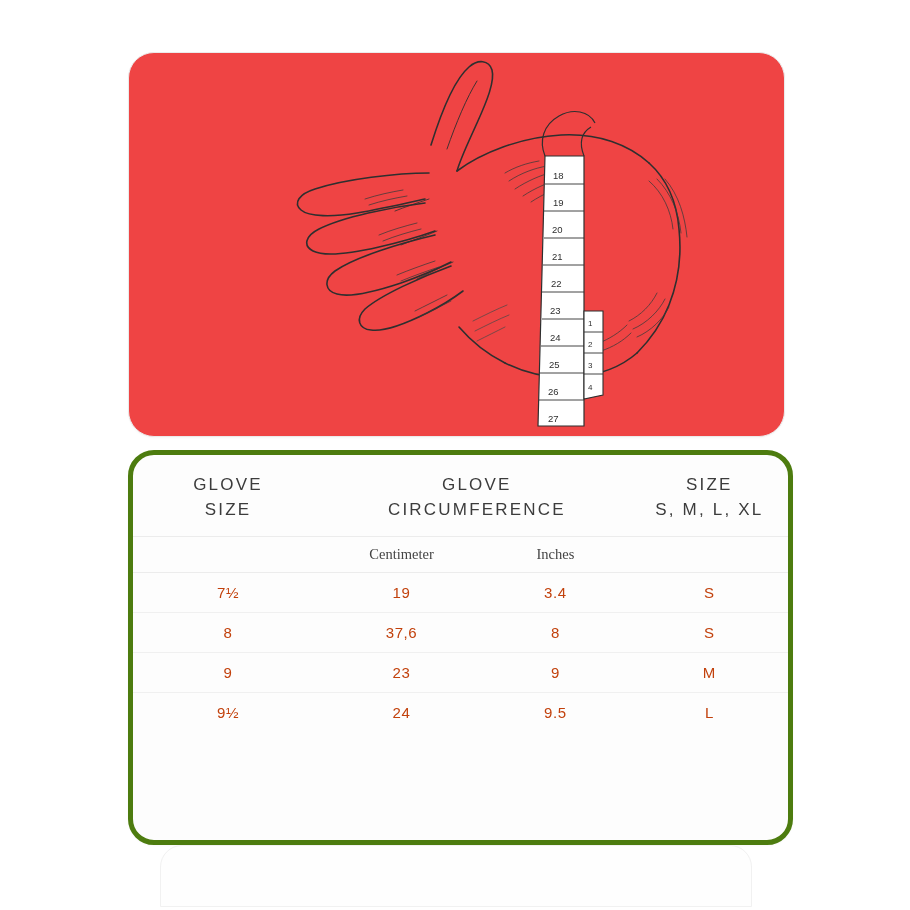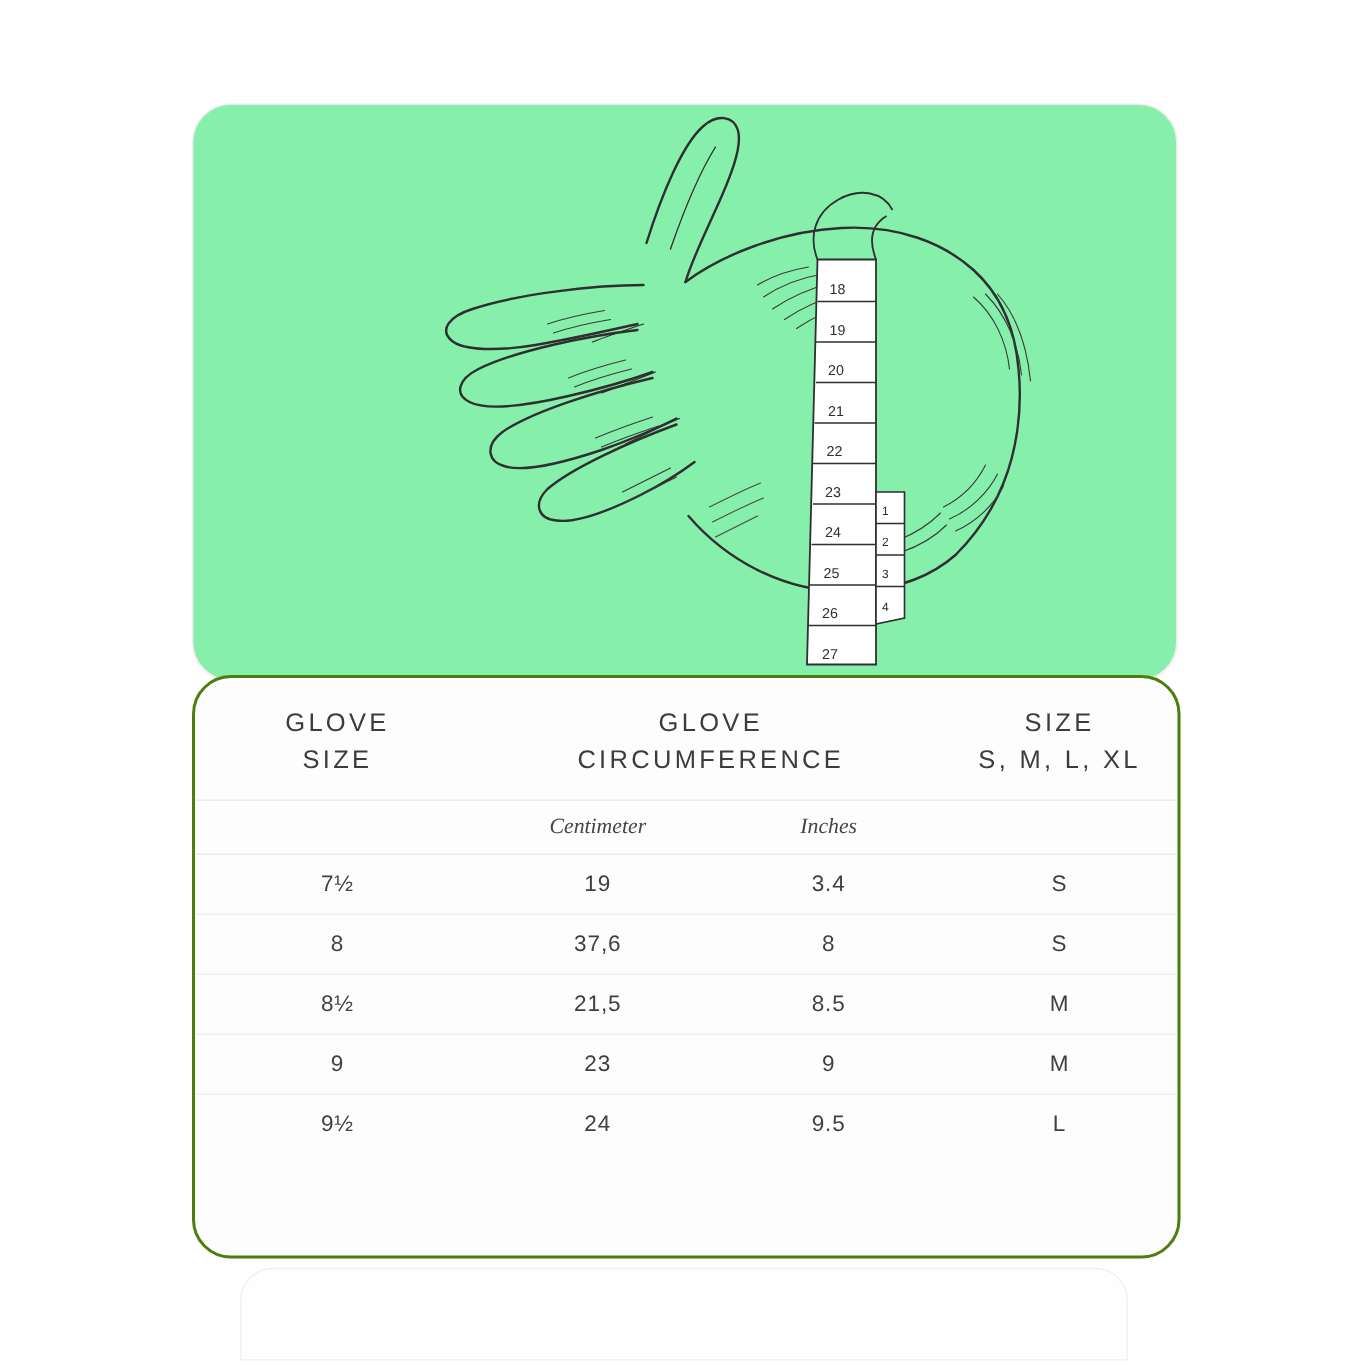--- a/index.html
+++ b/index.html
@@ -17,40 +17,40 @@
   .page {
     position: relative;
     width: 910px;
     height: 910px;
   }
 
   
   .illus-card {
     position: absolute;
     left: 128px;
-    top: 69px;
+    top: 52px;
     width: 655px;
     height: 383px;
-    background: #86efac;
+    background: #ef4444;
     border: 1px solid #ebebeb;
     border-radius: 26px;
     box-shadow: 0 1px 2px rgba(0,0,0,0.03);
     overflow: hidden;
   }
   .illus-card svg { display: block; }
 
   
   .table-card {
     position: absolute;
     left: 128px;
     top: 450px;
     width: 655px;
     height: 385px;
     background: #fdfdfd;
-    border: 2px solid #4d7c0f;
+    border: 5px solid #4d7c0f;
     border-radius: 26px;
     box-shadow: 0 1px 2px rgba(0,0,0,0.03);
     overflow: hidden;
   }
   
   .ghost-card {
     position: absolute;
     left: 160px;
     top: 845px;
     width: 590px;
@@ -81,30 +81,29 @@
     font-weight: 400;
     line-height: 1.45;
   }
   .head-cell .l2 { display: block; }
   .head-sub-row td {
     border-top: 1px solid #ececec;
     border-bottom: 1px solid #ececec;
     padding: 9px 4px;
     text-align: center;
     font-size: 14.5px;
-    font-style: italic;
     color: #444;
     font-family: "Liberation Serif", serif;
   }
   .data-row td {
     border-bottom: 1px solid #f0f0f0;
     padding: 11px 4px;
     text-align: center;
     font-size: 15px;
-    color: #404040;
+    color: #c2410c;
     letter-spacing: 0.6px;
   }
   .data-row:last-child td { border-bottom: none; }
 
   
   .tape-num {
     font-family: "Liberation Sans", sans-serif;
     font-size: 9.5px;
     fill: #2f2f2f;
   }
@@ -268,26 +267,20 @@
           <td>3.4</td>
           <td>S</td>
         </tr>
         <tr class="data-row">
           <td>8</td>
           <td>37,6</td>
           <td>8</td>
           <td>S</td>
         </tr>
         <tr class="data-row">
-          <td>8½</td>
-          <td>21,5</td>
-          <td>8.5</td>
-          <td>M</td>
-        </tr>
-        <tr class="data-row">
           <td>9</td>
           <td>23</td>
           <td>9</td>
           <td>M</td>
         </tr>
         <tr class="data-row">
           <td>9½</td>
           <td>24</td>
           <td>9.5</td>
           <td>L</td>

